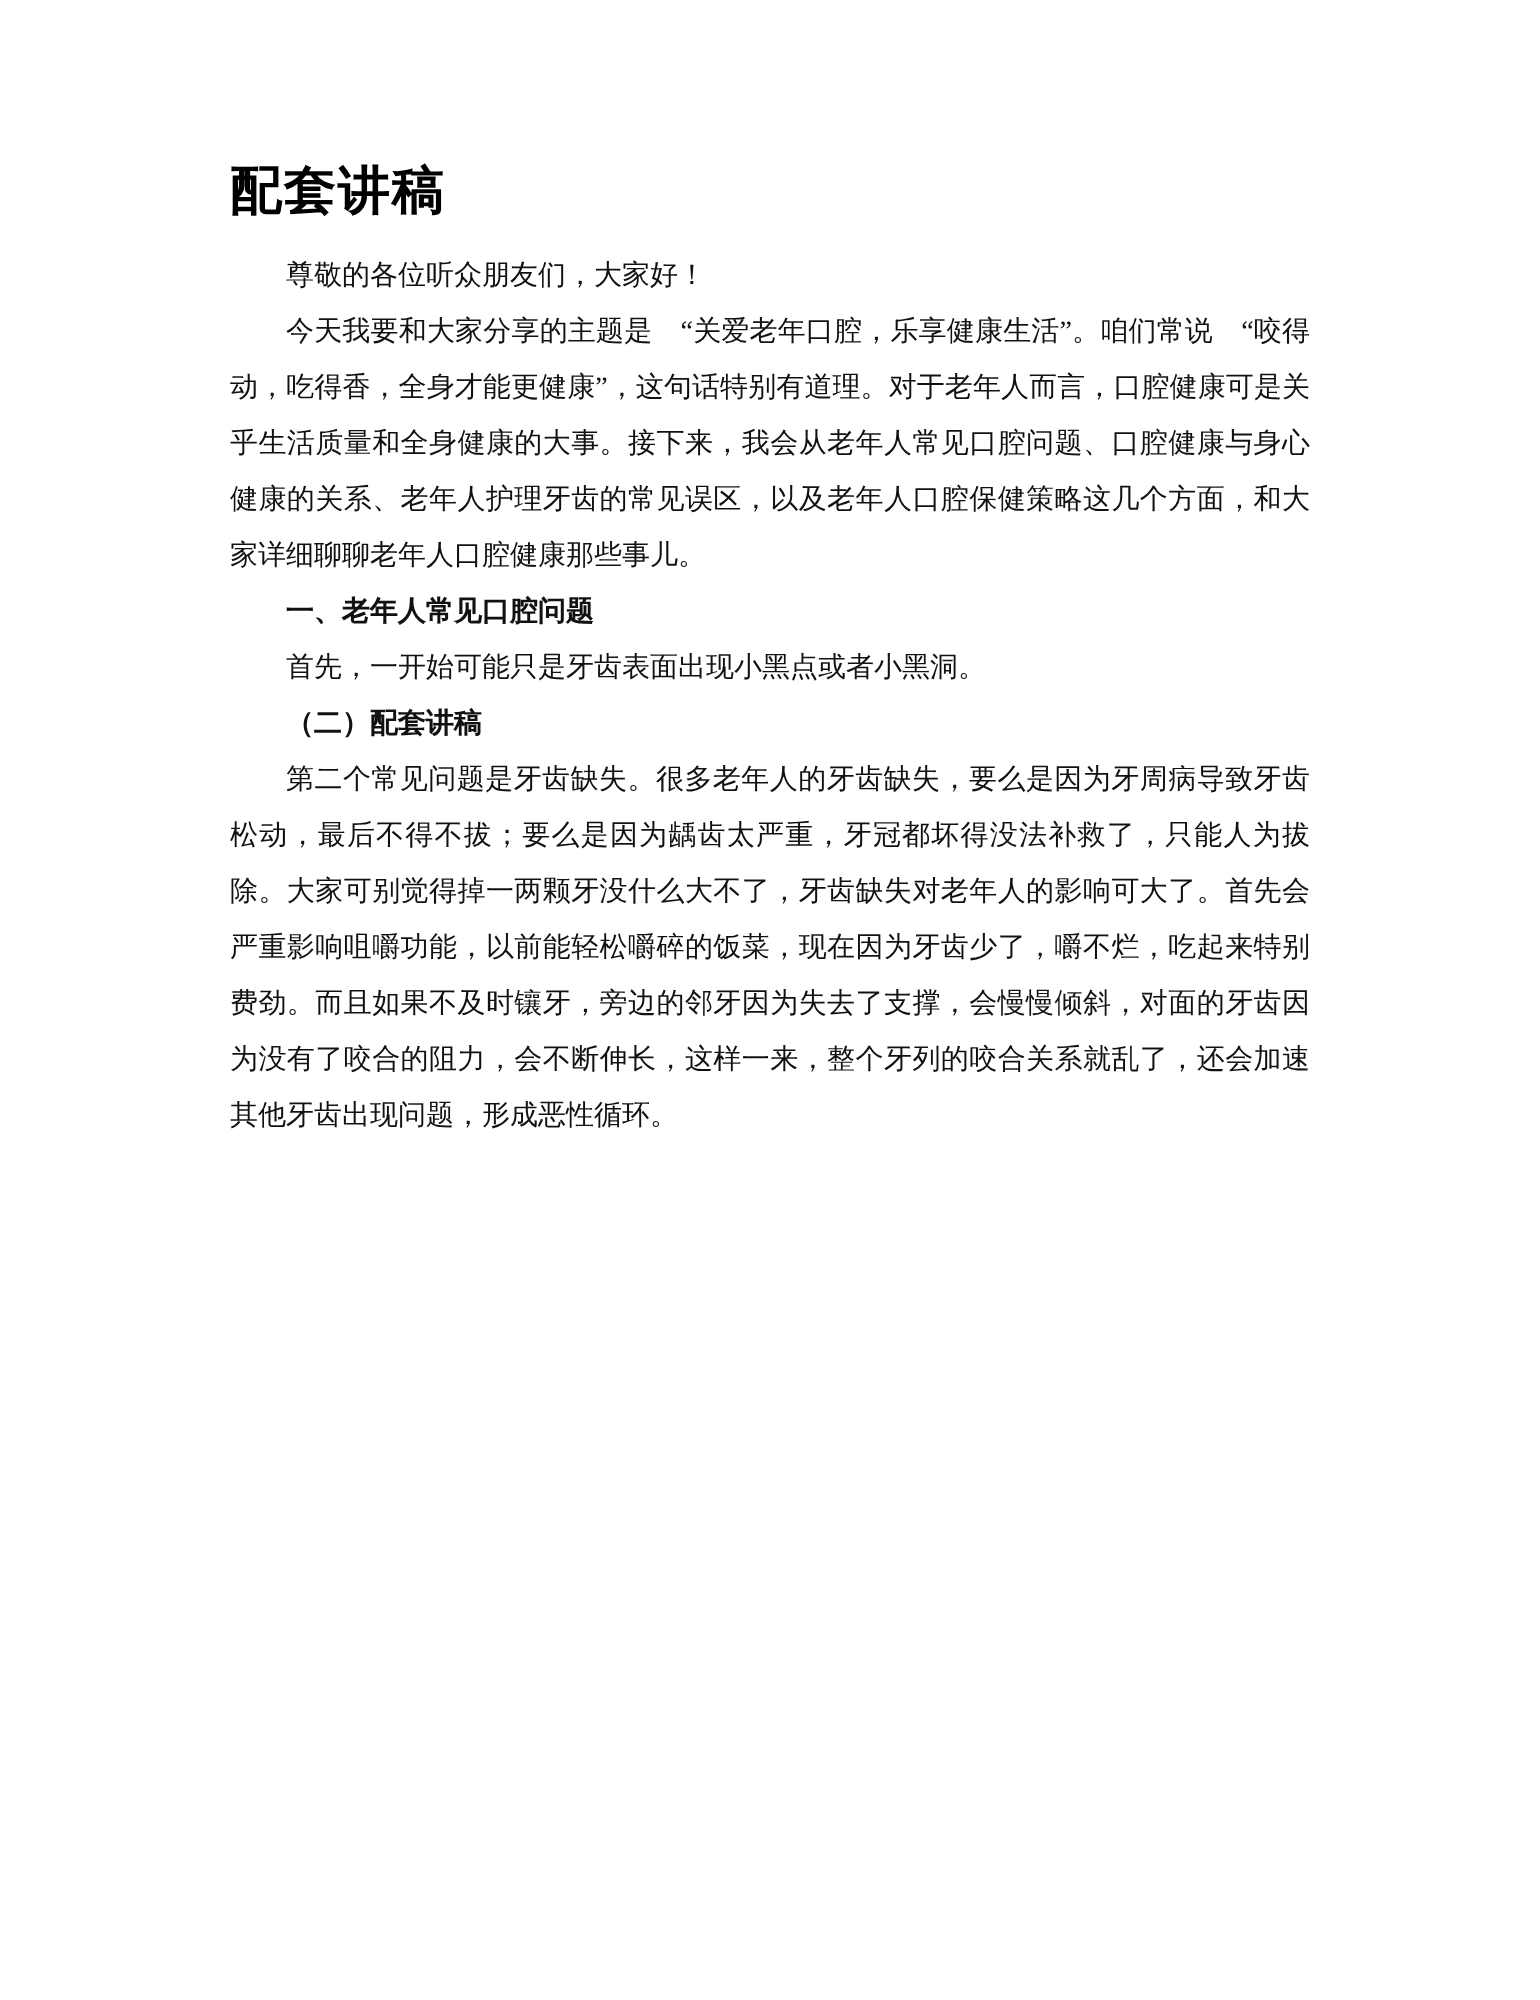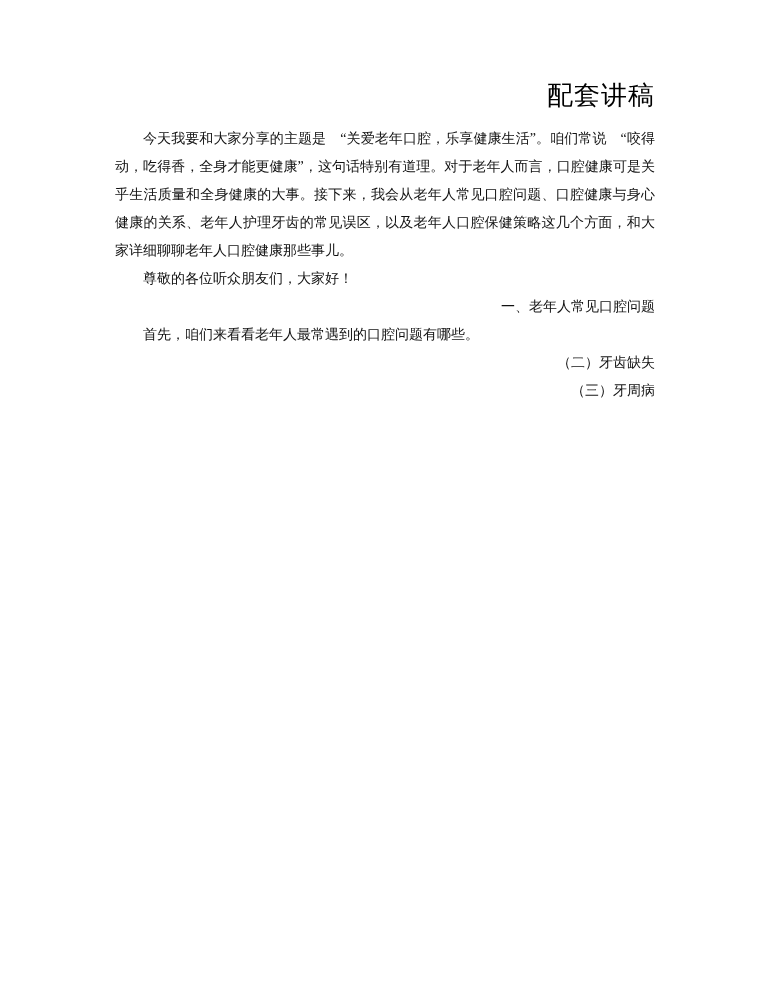--- a/index.html
+++ b/index.html
@@ -14,47 +14,47 @@
     margin: 0 auto;
     background: #ffffff;
     box-sizing: border-box;
     padding: 78px 115px 0 115px;
     overflow: hidden;
     font-family: "Liberation Serif", "DejaVu Serif", serif;
     color: #111111;
   }
   .doc-title {
     margin: 0 0 11px 0;
-    text-align: right;
+    text-align: left;
     font-size: 26px;
     line-height: 36px;
-    font-weight: normal;
+    font-weight: bold;
     letter-spacing: 1px;
     color: #000000;
   }
   .content p {
     margin: 0;
     font-size: 14px;
     line-height: 28px;
     text-align: justify;
     text-indent: 2em;
     word-break: break-all;
   }
   .content p.heading1,
   .content p.heading2 {
-    font-weight: normal;
-    text-align: right;
+    font-weight: bold;
+    text-align: left;
   }
 </style>
 </head>
 <body>
 
 <div class="page">
   <h1 class="doc-title">配套讲稿</h1>
   <div class="content">
+      <p class="body">尊敬的各位听众朋友们，大家好！</p>
       <p class="body">今天我要和大家分享的主题是　“关爱老年口腔，乐享健康生活”。咱们常说　“咬得动，吃得香，全身才能更健康”，这句话特别有道理。对于老年人而言，口腔健康可是关乎生活质量和全身健康的大事。接下来，我会从老年人常见口腔问题、口腔健康与身心健康的关系、老年人护理牙齿的常见误区，以及老年人口腔保健策略这几个方面，和大家详细聊聊老年人口腔健康那些事儿。</p>
-      <p class="body">尊敬的各位听众朋友们，大家好！</p>
       <p class="heading1">一、老年人常见口腔问题</p>
-      <p class="body">首先，咱们来看看老年人最常遇到的口腔问题有哪些。</p>
-      <p class="heading2">（二）牙齿缺失</p>
-      <p class="heading2">（三）牙周病</p>
+      <p class="body">首先，一开始可能只是牙齿表面出现小黑点或者小黑洞。</p>
+      <p class="heading2">（二）配套讲稿</p>
+      <p class="body">第二个常见问题是牙齿缺失。很多老年人的牙齿缺失，要么是因为牙周病导致牙齿松动，最后不得不拔；要么是因为龋齿太严重，牙冠都坏得没法补救了，只能人为拔除。大家可别觉得掉一两颗牙没什么大不了，牙齿缺失对老年人的影响可大了。首先会严重影响咀嚼功能，以前能轻松嚼碎的饭菜，现在因为牙齿少了，嚼不烂，吃起来特别费劲。而且如果不及时镶牙，旁边的邻牙因为失去了支撑，会慢慢倾斜，对面的牙齿因为没有了咬合的阻力，会不断伸长，这样一来，整个牙列的咬合关系就乱了，还会加速其他牙齿出现问题，形成恶性循环。</p>
     </div>
 </div>
 
 </body></html>

